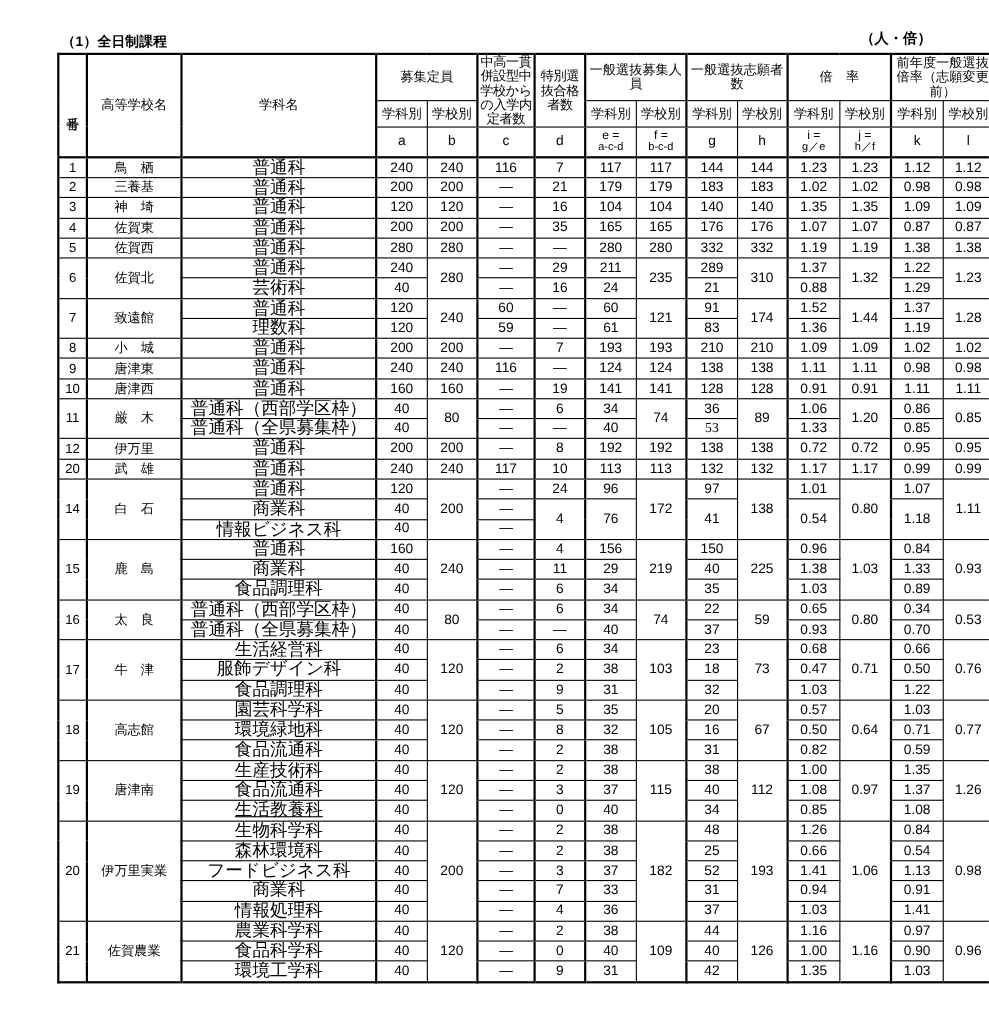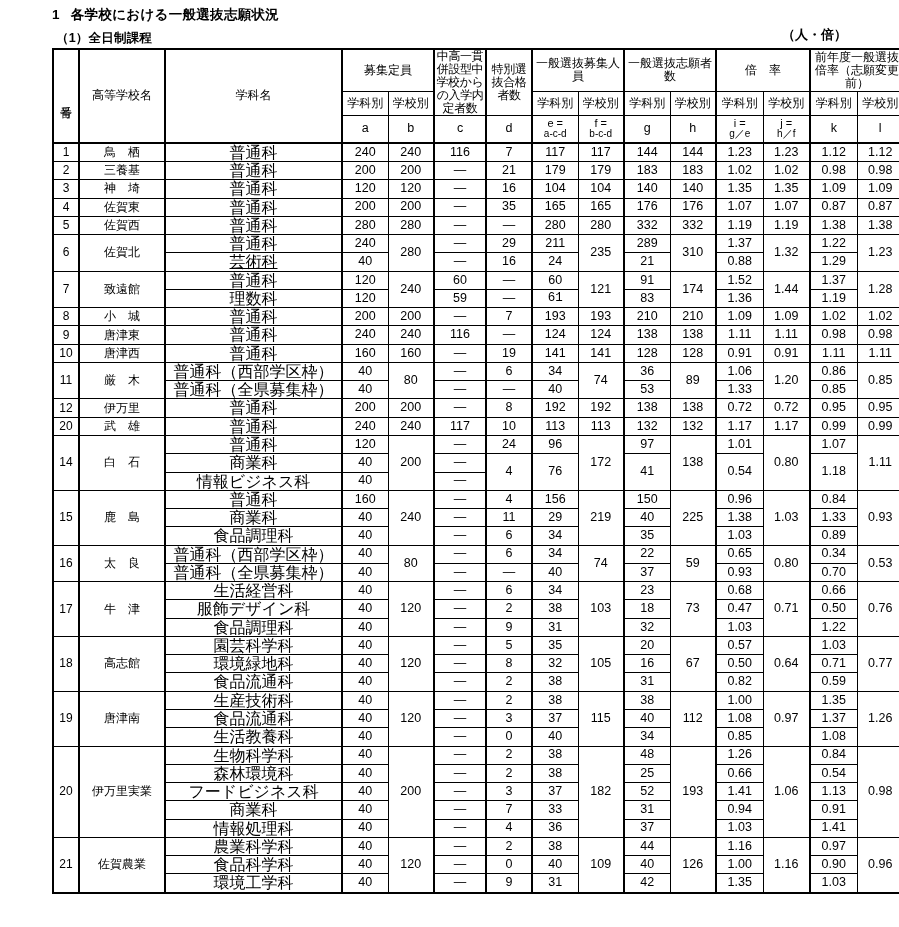--- a/index.html
+++ b/index.html
@@ -96,23 +96,20 @@
   td.ctr { text-align: center; padding-right: 0; }
   .heavy-right { border-right: 2px solid #000 !important; }
   .heavy-left { border-left: 2px solid #000 !important; }
   .heavy-bottom { border-bottom: 2px solid #000 !important; }
 </style>
 </head>
 <body>
 
 <div class="page">
 
-  <div class="doc-title">
-    <span class="num">1</span><span>各学校における一般選抜志願状況</span>
-  </div>
 
   <div class="doc-subtitle">（1）全日制課程</div>
 
   <div class="unit-note">（人・倍）</div>
 
   <table class="grid">
     <colgroup>
       <col style="width:26px">
         <col style="width:86px">
         <col style="width:177px">
@@ -278,21 +275,21 @@
           <td class="c-num heavy-left">211</td>
           <td class="c-num ctr" rowspan="2">235</td>
           <td class="c-num heavy-left">289</td>
           <td class="c-num ctr" rowspan="2">310</td>
           <td class="c-ratio heavy-left">1.37</td>
           <td class="c-ratio ctr" rowspan="2">1.32</td>
           <td class="c-ratio heavy-left">1.22</td>
           <td class="c-ratio ctr heavy-right" rowspan="2">1.23</td>
         </tr>
         <tr>
-          <td class="c-dept heavy-right" style="border-bottom: 1px solid rgb(0, 0, 0); text-decoration: underline;">芸術科</td>
+          <td class="c-dept heavy-right" style="border-bottom: 1px solid rgb(0, 0, 0);">芸術科</td>
           <td class="c-num heavy-left" style="border-bottom: 1px solid rgb(0, 0, 0);">40</td>
           <td class="c-num heavy-left ctr" style="border-bottom: 1px solid rgb(0, 0, 0);">—</td>
           <td class="c-num heavy-left" style="border-bottom: 1px solid rgb(0, 0, 0);">16</td>
           <td class="c-num heavy-left" style="border-bottom: 1px solid rgb(0, 0, 0);">24</td>
           <td class="c-num heavy-left" style="border-bottom: 1px solid rgb(0, 0, 0);">21</td>
           <td class="c-ratio heavy-left" style="border-bottom: 1px solid rgb(0, 0, 0);">0.88</td>
           <td class="c-ratio heavy-left" style="border-bottom: 1px solid rgb(0, 0, 0);">1.29</td>
         </tr>
         <tr>
           <td class="c-no heavy-right ctr" rowspan="2">7</td>
@@ -309,21 +306,21 @@
           <td class="c-ratio heavy-left">1.52</td>
           <td class="c-ratio ctr" rowspan="2">1.44</td>
           <td class="c-ratio heavy-left">1.37</td>
           <td class="c-ratio ctr heavy-right" rowspan="2">1.28</td>
         </tr>
         <tr>
           <td class="c-dept heavy-right" style="border-bottom: 1px solid rgb(0, 0, 0);">理数科</td>
           <td class="c-num heavy-left" style="border-bottom: 1px solid rgb(0, 0, 0);">120</td>
           <td class="c-num heavy-left" style="border-bottom: 1px solid rgb(0, 0, 0);">59</td>
           <td class="c-num heavy-left ctr" style="border-bottom: 1px solid rgb(0, 0, 0);">—</td>
-          <td class="c-num heavy-left" style="border-bottom: 1px solid rgb(0, 0, 0); font-family: Liberation Mono, monospace;">61</td>
+          <td class="c-num heavy-left" style="border-bottom: 1px solid rgb(0, 0, 0);">61</td>
           <td class="c-num heavy-left" style="border-bottom: 1px solid rgb(0, 0, 0);">83</td>
           <td class="c-ratio heavy-left" style="border-bottom: 1px solid rgb(0, 0, 0);">1.36</td>
           <td class="c-ratio heavy-left" style="border-bottom: 1px solid rgb(0, 0, 0);">1.19</td>
         </tr>
         <tr>
           <td class="c-no heavy-right ctr" rowspan="1">8</td>
           <td class="c-school heavy-right just" rowspan="1">小　城</td>
           <td class="c-dept heavy-right" style="border-bottom: 1px solid rgb(0, 0, 0);">普通科</td>
           <td class="c-num heavy-left" style="border-bottom: 1px solid rgb(0, 0, 0);">200</td>
           <td class="c-num ctr" rowspan="1">200</td>
@@ -388,21 +385,21 @@
           <td class="c-ratio ctr" rowspan="2">1.20</td>
           <td class="c-ratio heavy-left">0.86</td>
           <td class="c-ratio ctr heavy-right" rowspan="2">0.85</td>
         </tr>
         <tr>
           <td class="c-dept heavy-right" style="border-bottom: 1px solid rgb(0, 0, 0);">普通科（全県募集枠）</td>
           <td class="c-num heavy-left" style="border-bottom: 1px solid rgb(0, 0, 0);">40</td>
           <td class="c-num heavy-left ctr" style="border-bottom: 1px solid rgb(0, 0, 0);">—</td>
           <td class="c-num heavy-left ctr" style="border-bottom: 1px solid rgb(0, 0, 0);">—</td>
           <td class="c-num heavy-left" style="border-bottom: 1px solid rgb(0, 0, 0);">40</td>
-          <td class="c-num heavy-left" style="border-bottom: 1px solid rgb(0, 0, 0);">53</td>
+          <td class="c-num heavy-left" style="border-bottom: 1px solid rgb(0, 0, 0); font-family: Liberation Serif, serif;">53</td>
           <td class="c-ratio heavy-left" style="border-bottom: 1px solid rgb(0, 0, 0);">1.33</td>
           <td class="c-ratio heavy-left" style="border-bottom: 1px solid rgb(0, 0, 0);">0.85</td>
         </tr>
         <tr>
           <td class="c-no heavy-right ctr" rowspan="1">12</td>
           <td class="c-school heavy-right" rowspan="1">伊万里</td>
           <td class="c-dept heavy-right" style="border-bottom: 1px solid rgb(0, 0, 0);">普通科</td>
           <td class="c-num heavy-left" style="border-bottom: 1px solid rgb(0, 0, 0);">200</td>
           <td class="c-num ctr" rowspan="1">200</td>
           <td class="c-num heavy-left ctr" style="border-bottom: 1px solid rgb(0, 0, 0);">—</td>
@@ -624,21 +621,21 @@
           <td class="c-dept heavy-right">食品流通科</td>
           <td class="c-num heavy-left">40</td>
           <td class="c-num heavy-left ctr">—</td>
           <td class="c-num heavy-left">3</td>
           <td class="c-num heavy-left">37</td>
           <td class="c-num heavy-left">40</td>
           <td class="c-ratio heavy-left">1.08</td>
           <td class="c-ratio heavy-left">1.37</td>
         </tr>
         <tr>
-          <td class="c-dept heavy-right" style="border-bottom: 1px solid rgb(0, 0, 0);">生活教養科</td>
+          <td class="c-dept heavy-right" style="border-bottom: 1px solid rgb(0, 0, 0); text-decoration: underline;">生活教養科</td>
           <td class="c-num heavy-left" style="border-bottom: 1px solid rgb(0, 0, 0);">40</td>
           <td class="c-num heavy-left ctr" style="border-bottom: 1px solid rgb(0, 0, 0);">—</td>
           <td class="c-num heavy-left" style="border-bottom: 1px solid rgb(0, 0, 0);">0</td>
           <td class="c-num heavy-left" style="border-bottom: 1px solid rgb(0, 0, 0);">40</td>
           <td class="c-num heavy-left" style="border-bottom: 1px solid rgb(0, 0, 0);">34</td>
           <td class="c-ratio heavy-left" style="border-bottom: 1px solid rgb(0, 0, 0);">0.85</td>
           <td class="c-ratio heavy-left" style="border-bottom: 1px solid rgb(0, 0, 0);">1.08</td>
         </tr>
         <tr>
           <td class="c-no heavy-right ctr" rowspan="5">20</td>

